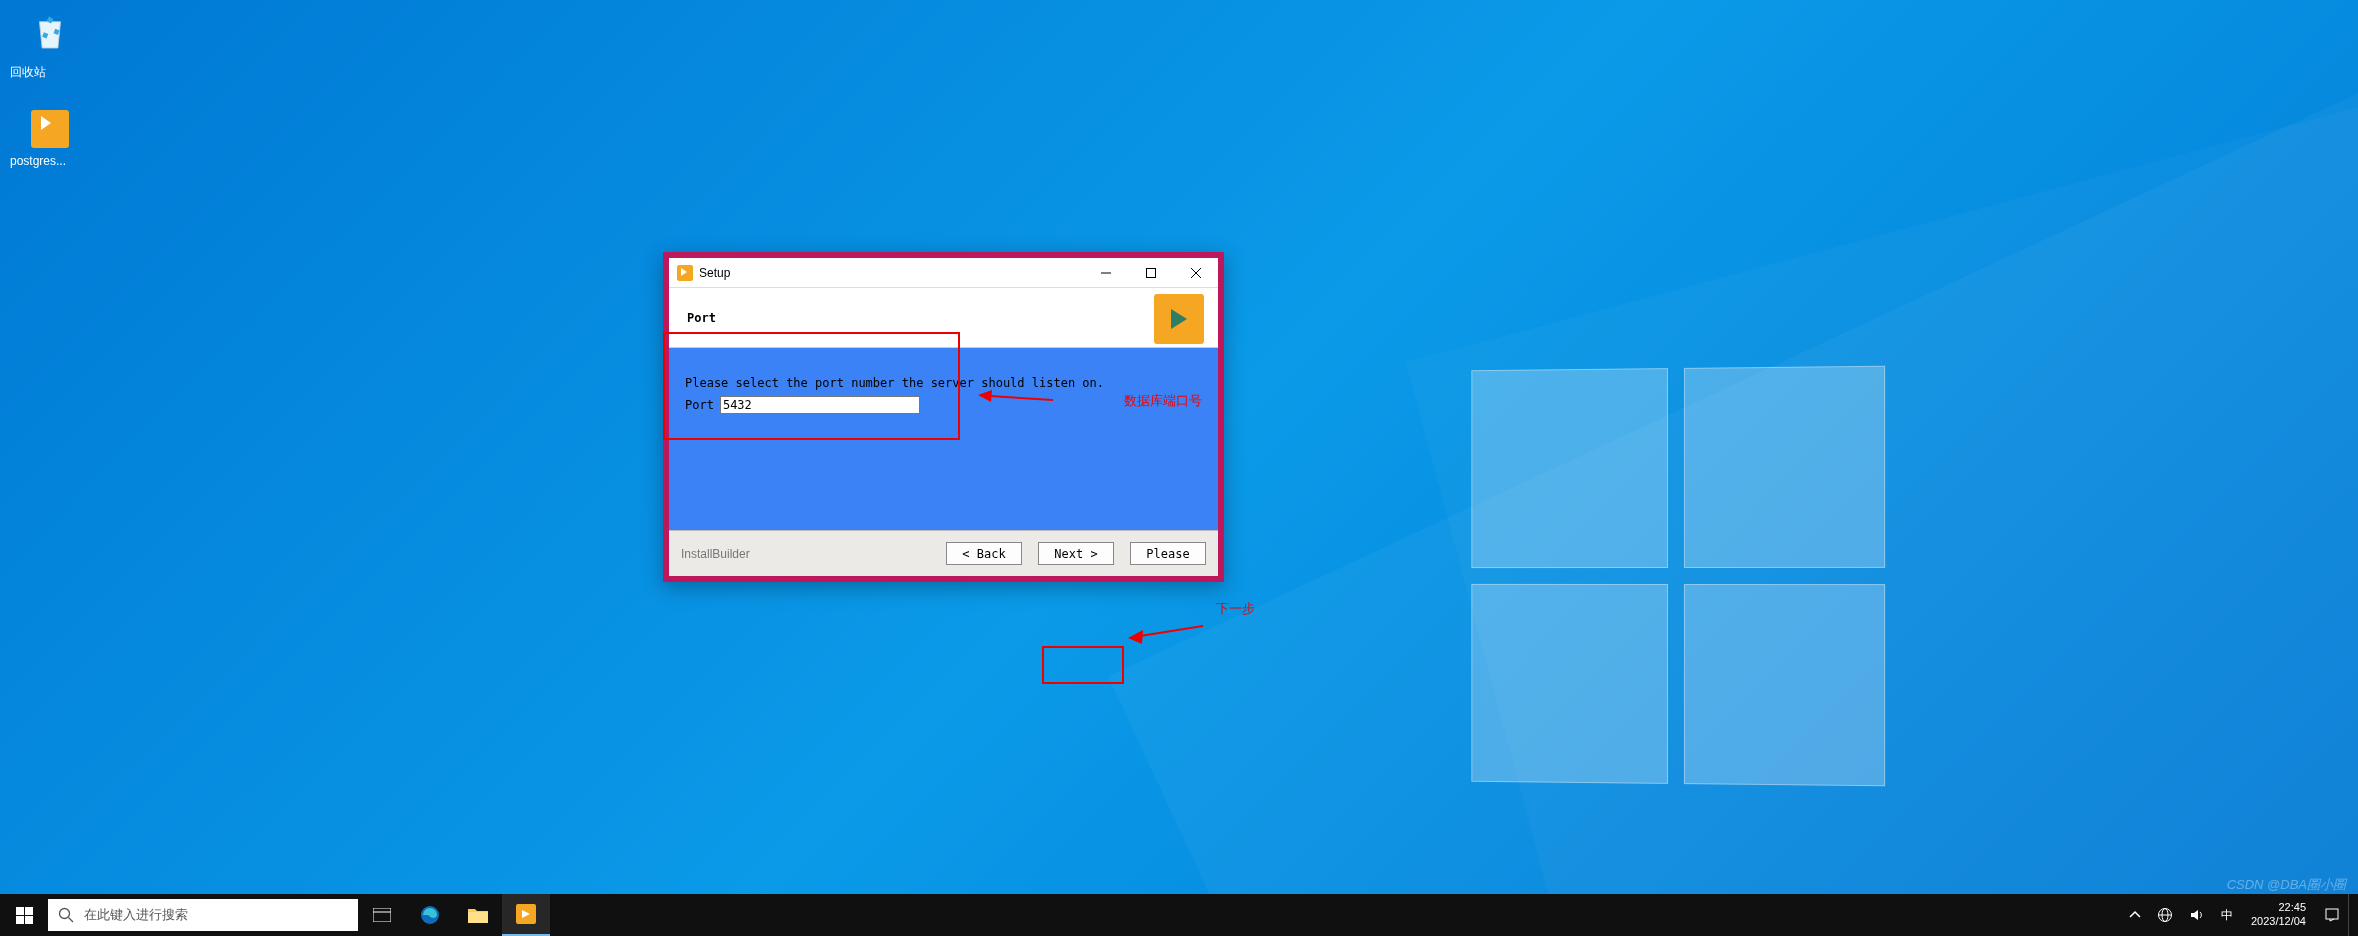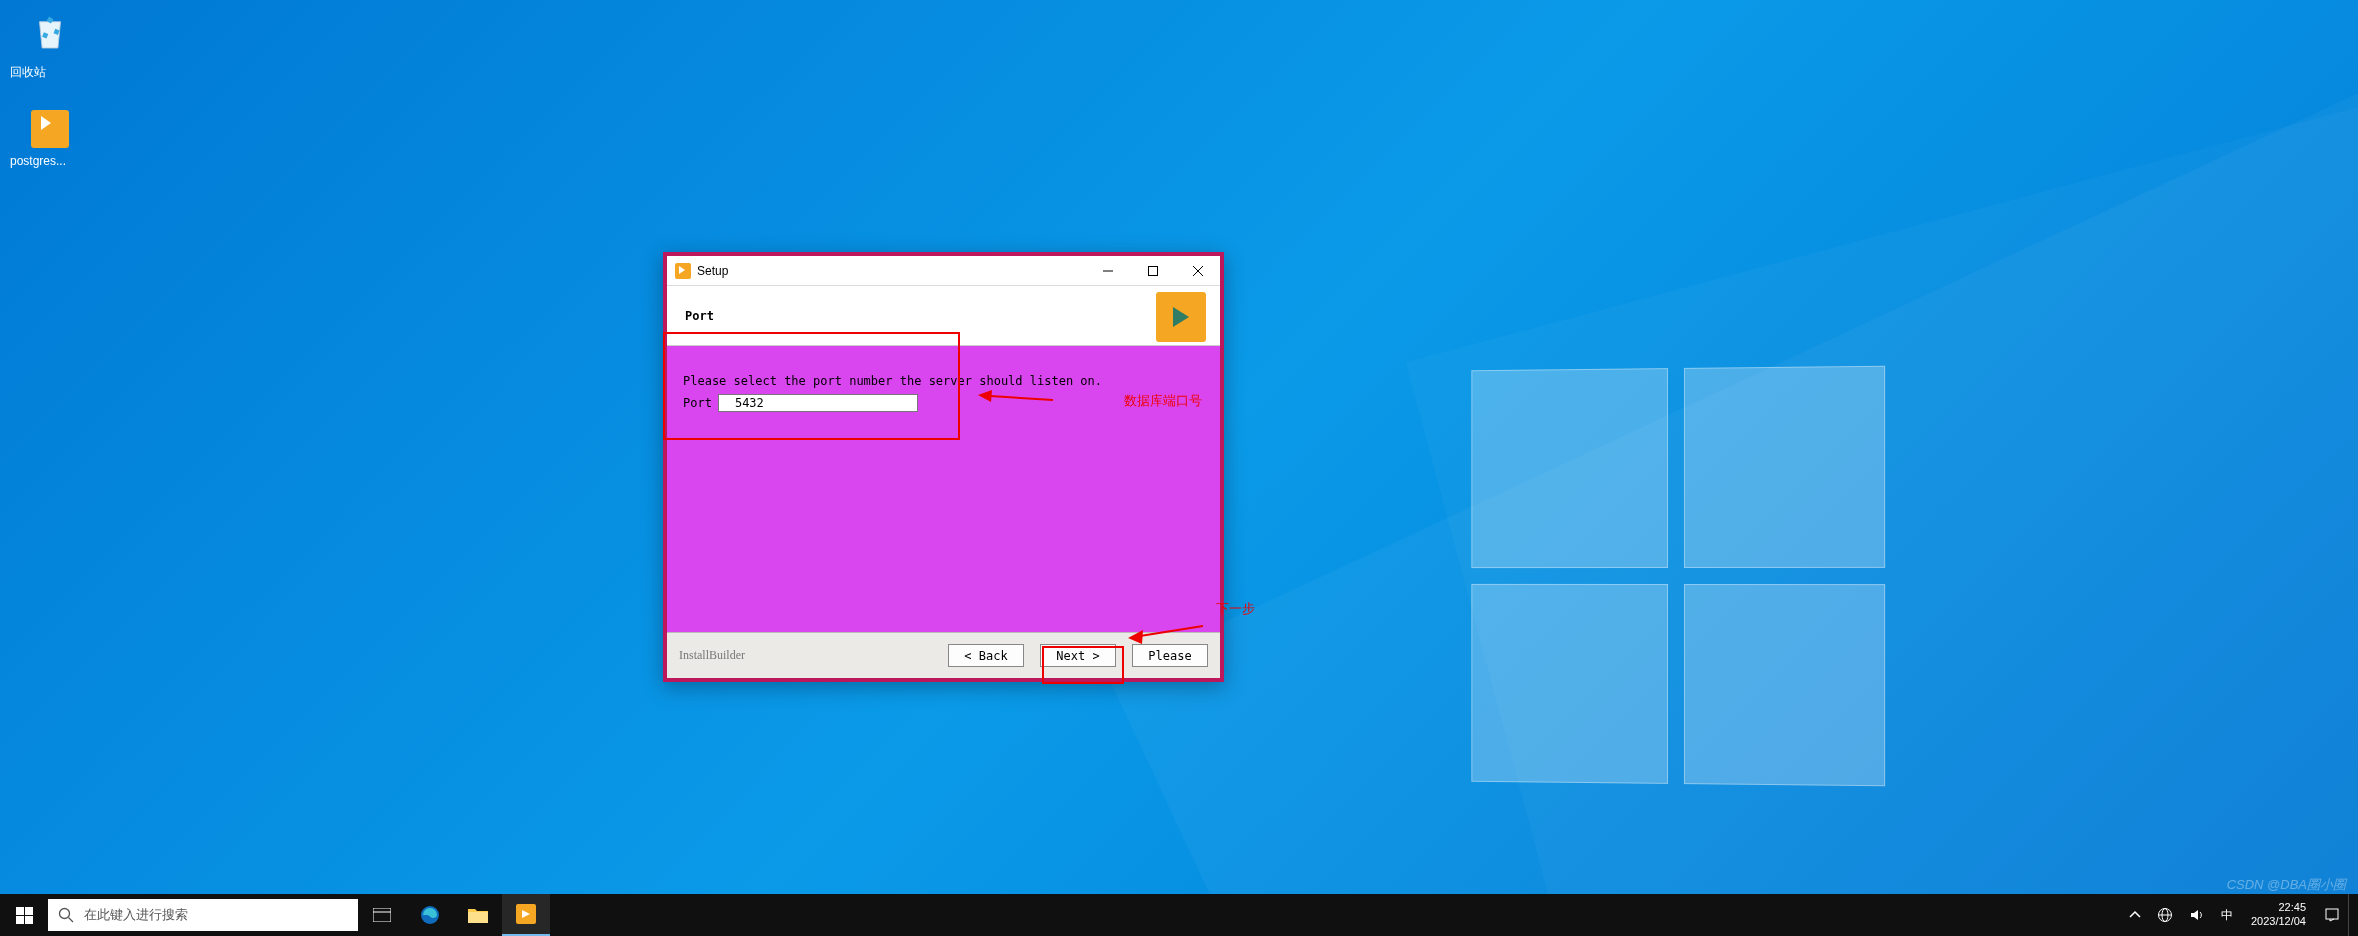--- a/index.html
+++ b/index.html
@@ -39,22 +39,22 @@
       display:grid; grid-template-columns:200px 200px; grid-template-rows:200px 200px;
       gap:16px; transform: perspective(2000px) rotateY(-6deg);
     }
     .winlogo div {
       background: rgba(255,255,255,0.25);
       border:1px solid rgba(255,255,255,0.35);
     }
 
     
     .dialog {
-      position:absolute; left:663px; top:252px; width:561px; height:430px;
-      background:#d946ef; border:4px solid #be185d;
+      position:absolute; left:663px; top:252px; width:561px; height:330px;
+      background:#3b82f6; border:6px solid #be185d;
       box-shadow:0 5px 20px rgba(0,0,0,0.3);
       font-family: "SimSun","MS Sans Serif", sans-serif;
     }
     .titlebar {
       height:30px; background:#fff; border-bottom:1px solid #ddd;
       display:flex; align-items:center; padding:0 0 0 8px; font-size:12px;
     }
     .titlebar .app-icon{ width:16px; height:16px; background:#f5a623; margin-right:6px; border-radius:2px; position:relative;}
     .titlebar .app-icon::after{content:"";position:absolute;left:4px;top:3px;width:0;height:0;border-left:6px solid #fff;border-top:4px solid transparent;border-bottom:4px solid transparent;}
     .title-controls{ margin-left:auto; display:flex; }
@@ -75,29 +75,29 @@
       border-left:16px solid #2e7d64; border-top:10px solid transparent; border-bottom:10px solid transparent;
     }
 
     .body {
       padding:16px 16px; font-size:12px; font-family:"SimSun",monospace; color:#000;margin-top:12px;
     }
     .instr{ margin-bottom:6px; }
     .field-row{ display:flex; align-items:center; gap:6px; }
     .field-row input{
       width:200px; height:18px; font-size:12px; border:1px solid #777;
-      padding:0 16px; font-family:"SimSun",monospace; background:#fff;
+      padding:0 2px; font-family:"SimSun",monospace; background:#fff;
     }
 
     .footer{
       position:absolute; left:0; right:0; bottom:0; height:46px;
       border-top:1px solid #bbb; display:flex; align-items:center;
       padding:0 12px; background:#eceae7; font-size:12px;
     }
-    .builder{ color:#777; font-family:Liberation Serif, serif; }
+    .builder{ color:#777; font-family:Liberation Sans, sans-serif; }
     .footer-buttons{ margin-left:auto; display:flex; gap:16px; }
     .btn{
       min-width:76px; height:23px; font-size:12px; font-family:"SimSun",monospace;
       background:#fdfdfd; border:1px solid #888; cursor:pointer;
       display:flex; align-items:center; justify-content:center;
     }
 
     
     .annot-box{
       position:absolute; border:2px solid #e00;

